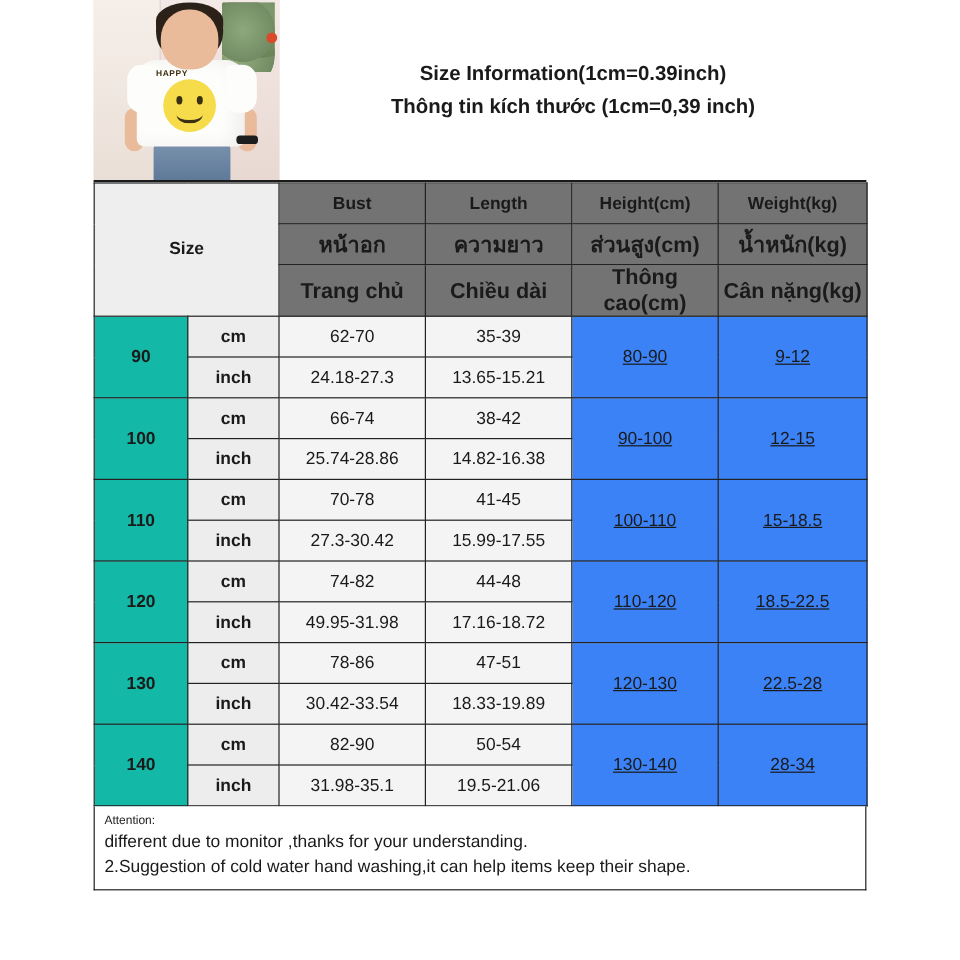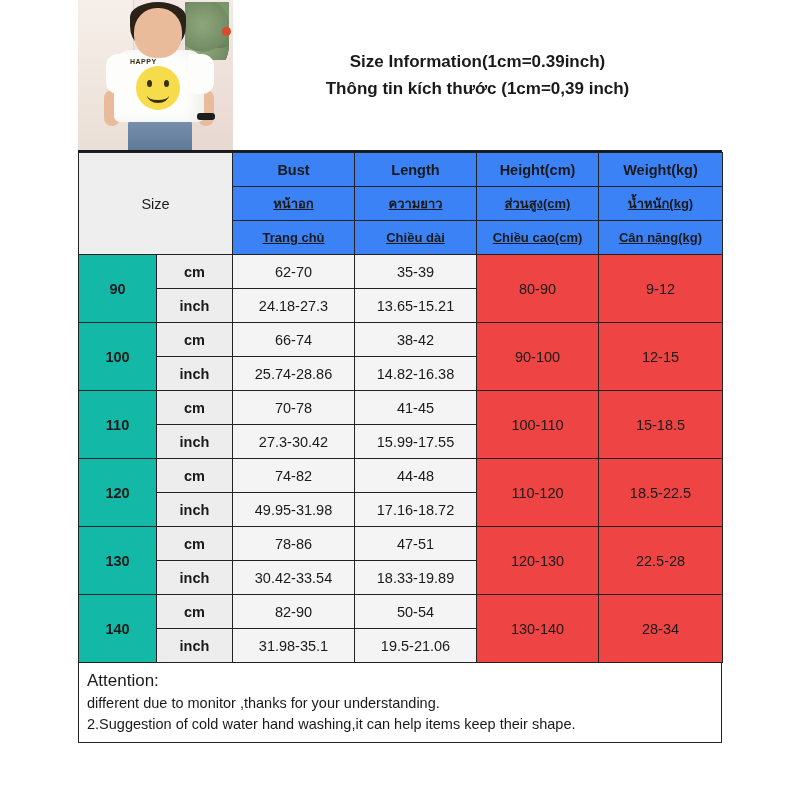--- a/index.html
+++ b/index.html
@@ -184,67 +184,67 @@
   .col-size { width: 78px; }
   .col-unit { width: 76px; }
   .col-bust { width: 122px; }
   .col-len  { width: 122px; }
   .col-h    { width: 122px; }
   .col-w    { width: 124px; }
 
   .hdr-size {
     background: #eeeeee;
     font-size: 21px;
-    font-weight: normal;
+    font-weight: bold;
   }
   .hdr-cell {
-    background: #3b82f6;
+    background: #737373;
     font-weight: bold;
     font-size: 15px;
     margin-left: 34px;
   }
   .hdr-cell.sub {
     font-weight: bold;
-    font-size: 13px;
-    text-decoration: underline;
+    font-size: 18px;
   }
   .size-cell {
     background: #14b8a6;
     font-weight: bold;
     font-size: 16px;
   }
   .unit-cell {
     background: #ededed;
     font-weight: bold;
     font-size: 14px;
   }
   .val-cell {
     background: #f4f4f4;
     font-size: 14.5px;
   }
   .span-cell {
-    background: #ef4444;
+    background: #3b82f6;
     font-size: 14.5px;
+    text-decoration: underline;
   }
 
   
   .attention {
     border: 1px solid #222222;
     border-top: none;
     background: #ffffff;
     padding: 6px 8px 8px 8px;
     box-sizing: border-box;
   }
   .attention .line {
     font-size: 14.5px;
     line-height: 1.42;
     color: #1a1a1a;
   }
   .attention .title {
-    font-size: 17px;
+    font-size: 10px;
   }
 </style>
 </head>
 <body>
 
 <div class="sheet">
 
   <div class="header">
     <div class="photo">
       <div class="bg"></div>
@@ -290,21 +290,21 @@
       </tr>
       <tr>
         <td class="hdr-cell sub">หน้าอก</td>
         <td class="hdr-cell sub">ความยาว</td>
         <td class="hdr-cell sub">ส่วนสูง(cm)</td>
         <td class="hdr-cell sub">น้ำหนัก(kg)</td>
       </tr>
       <tr>
         <td class="hdr-cell sub">Trang chủ</td>
         <td class="hdr-cell sub">Chiều dài</td>
-        <td class="hdr-cell sub">Chiều cao(cm)</td>
+        <td class="hdr-cell sub">Thông cao(cm)</td>
         <td class="hdr-cell sub">Cân nặng(kg)</td>
       </tr>
 
       <tr>
         <td class="size-cell" rowspan="2">90</td>
         <td class="unit-cell">cm</td>
         <td class="val-cell">62-70</td>
         <td class="val-cell">35-39</td>
         <td class="span-cell" rowspan="2">80-90</td>
         <td class="span-cell" rowspan="2">9-12</td>

